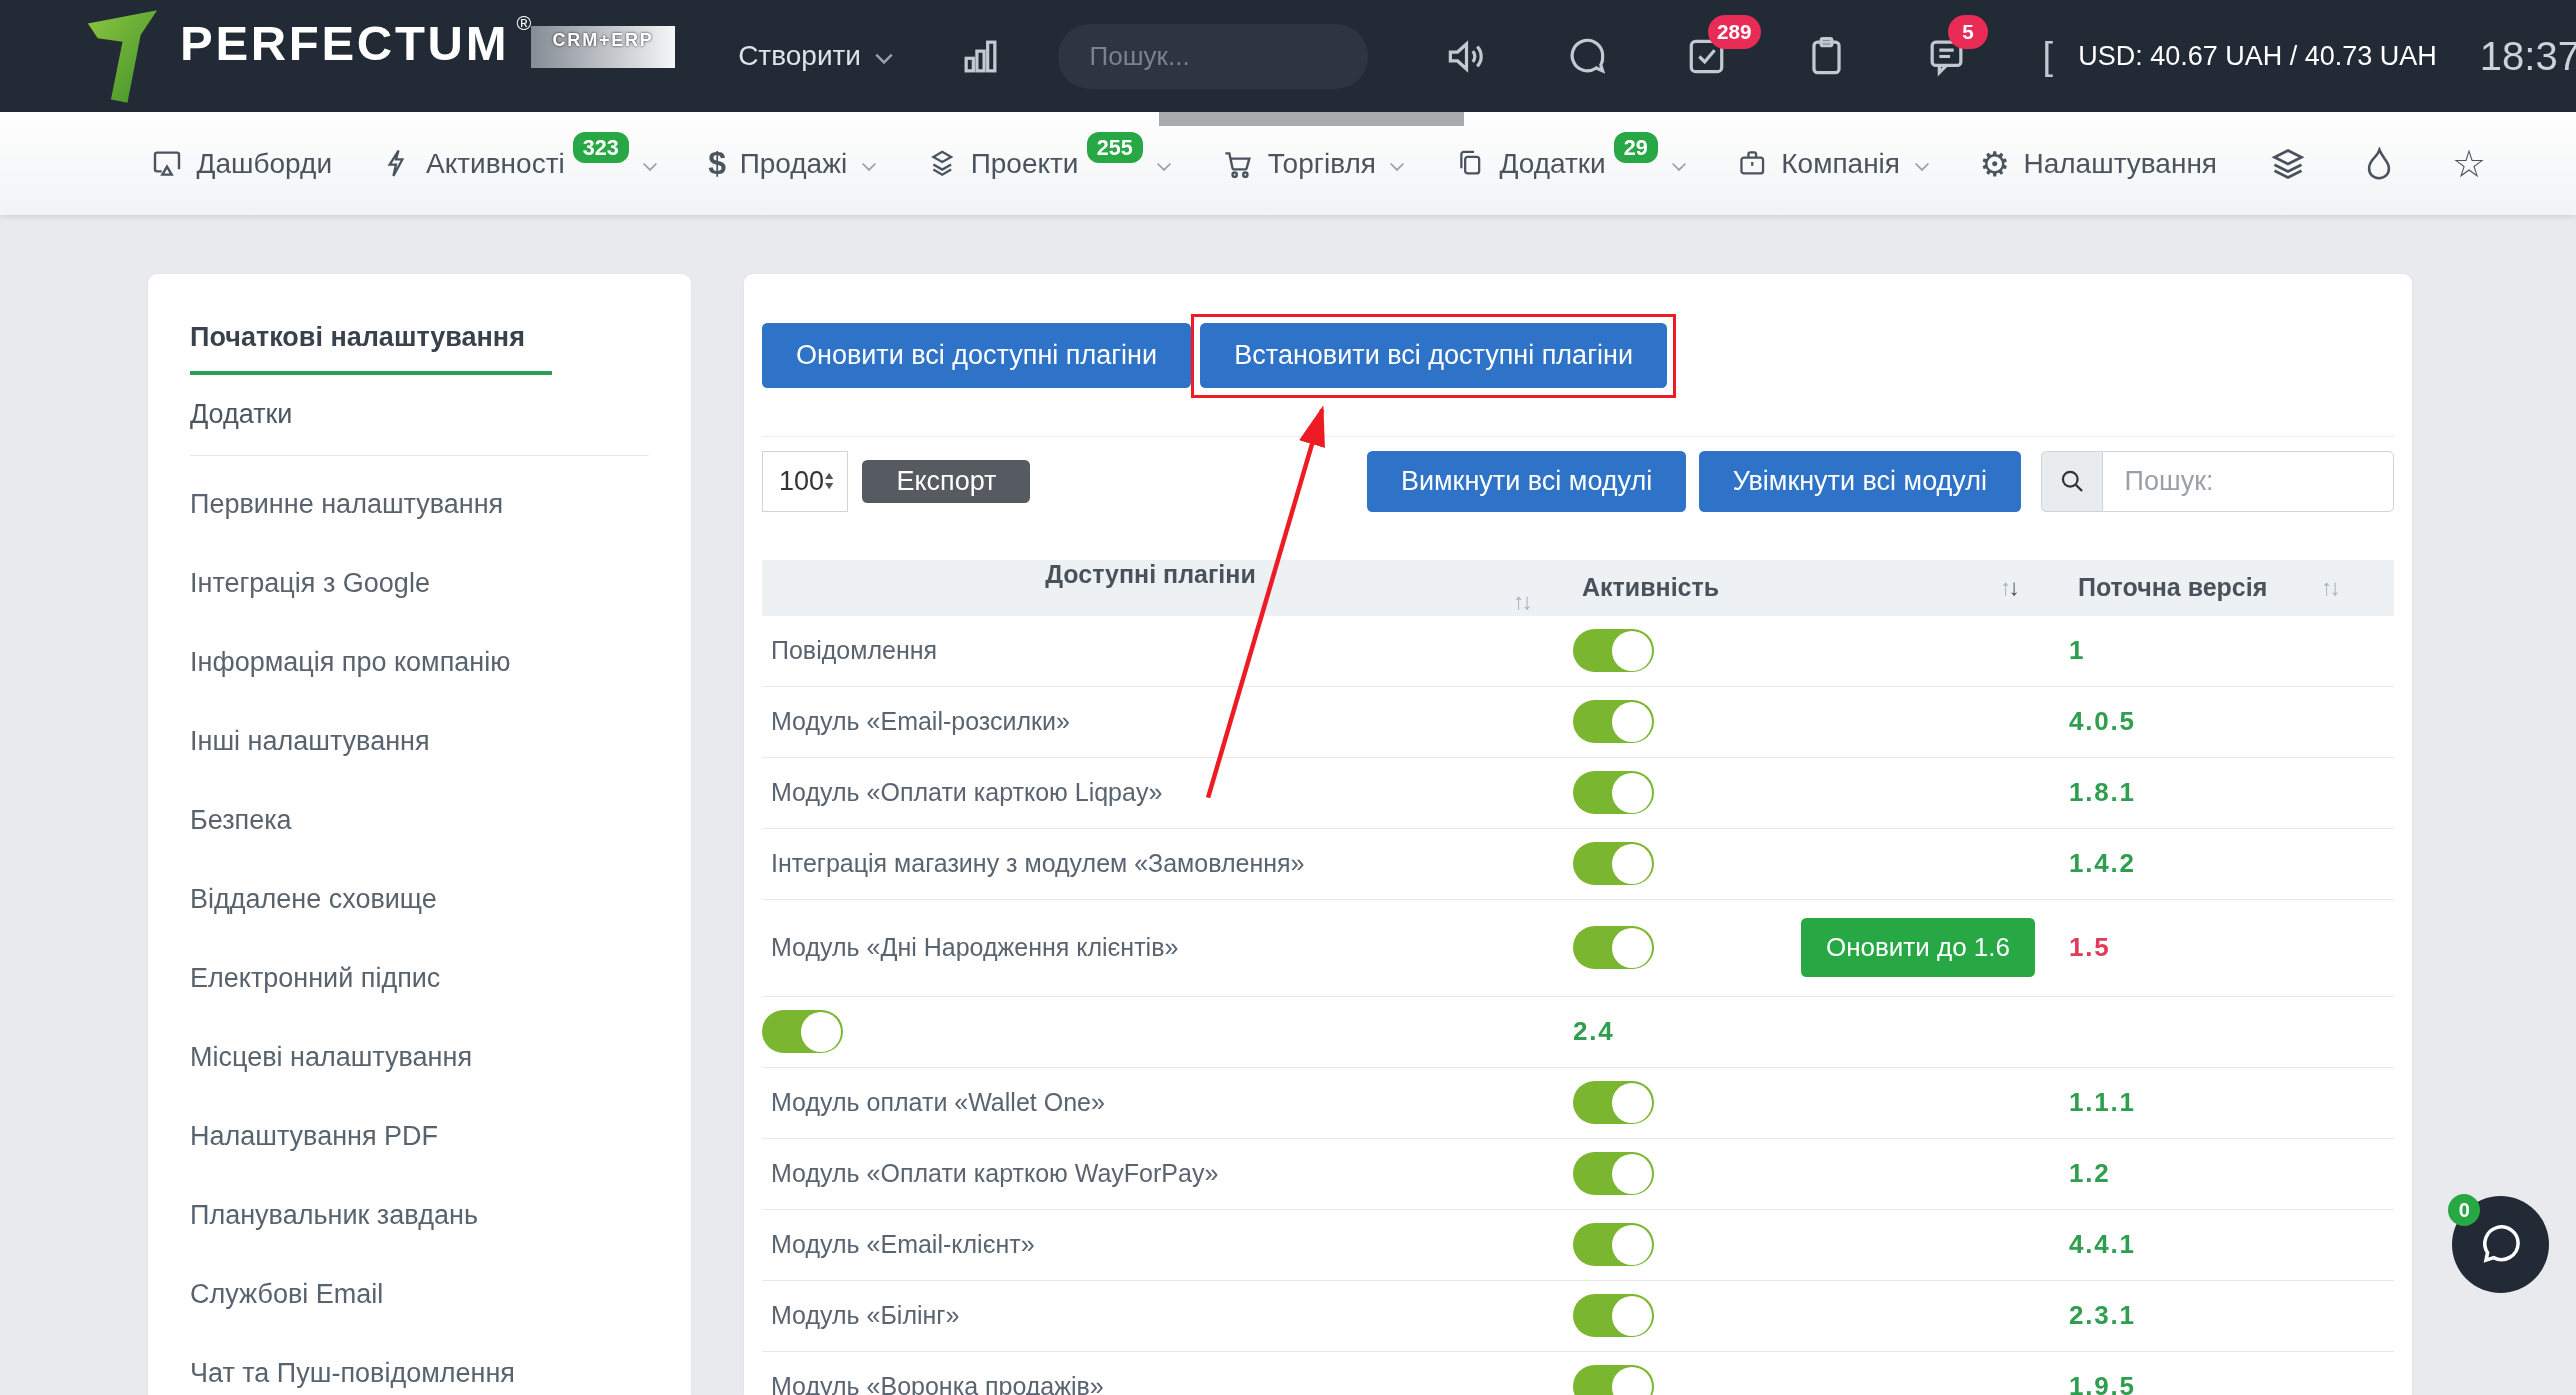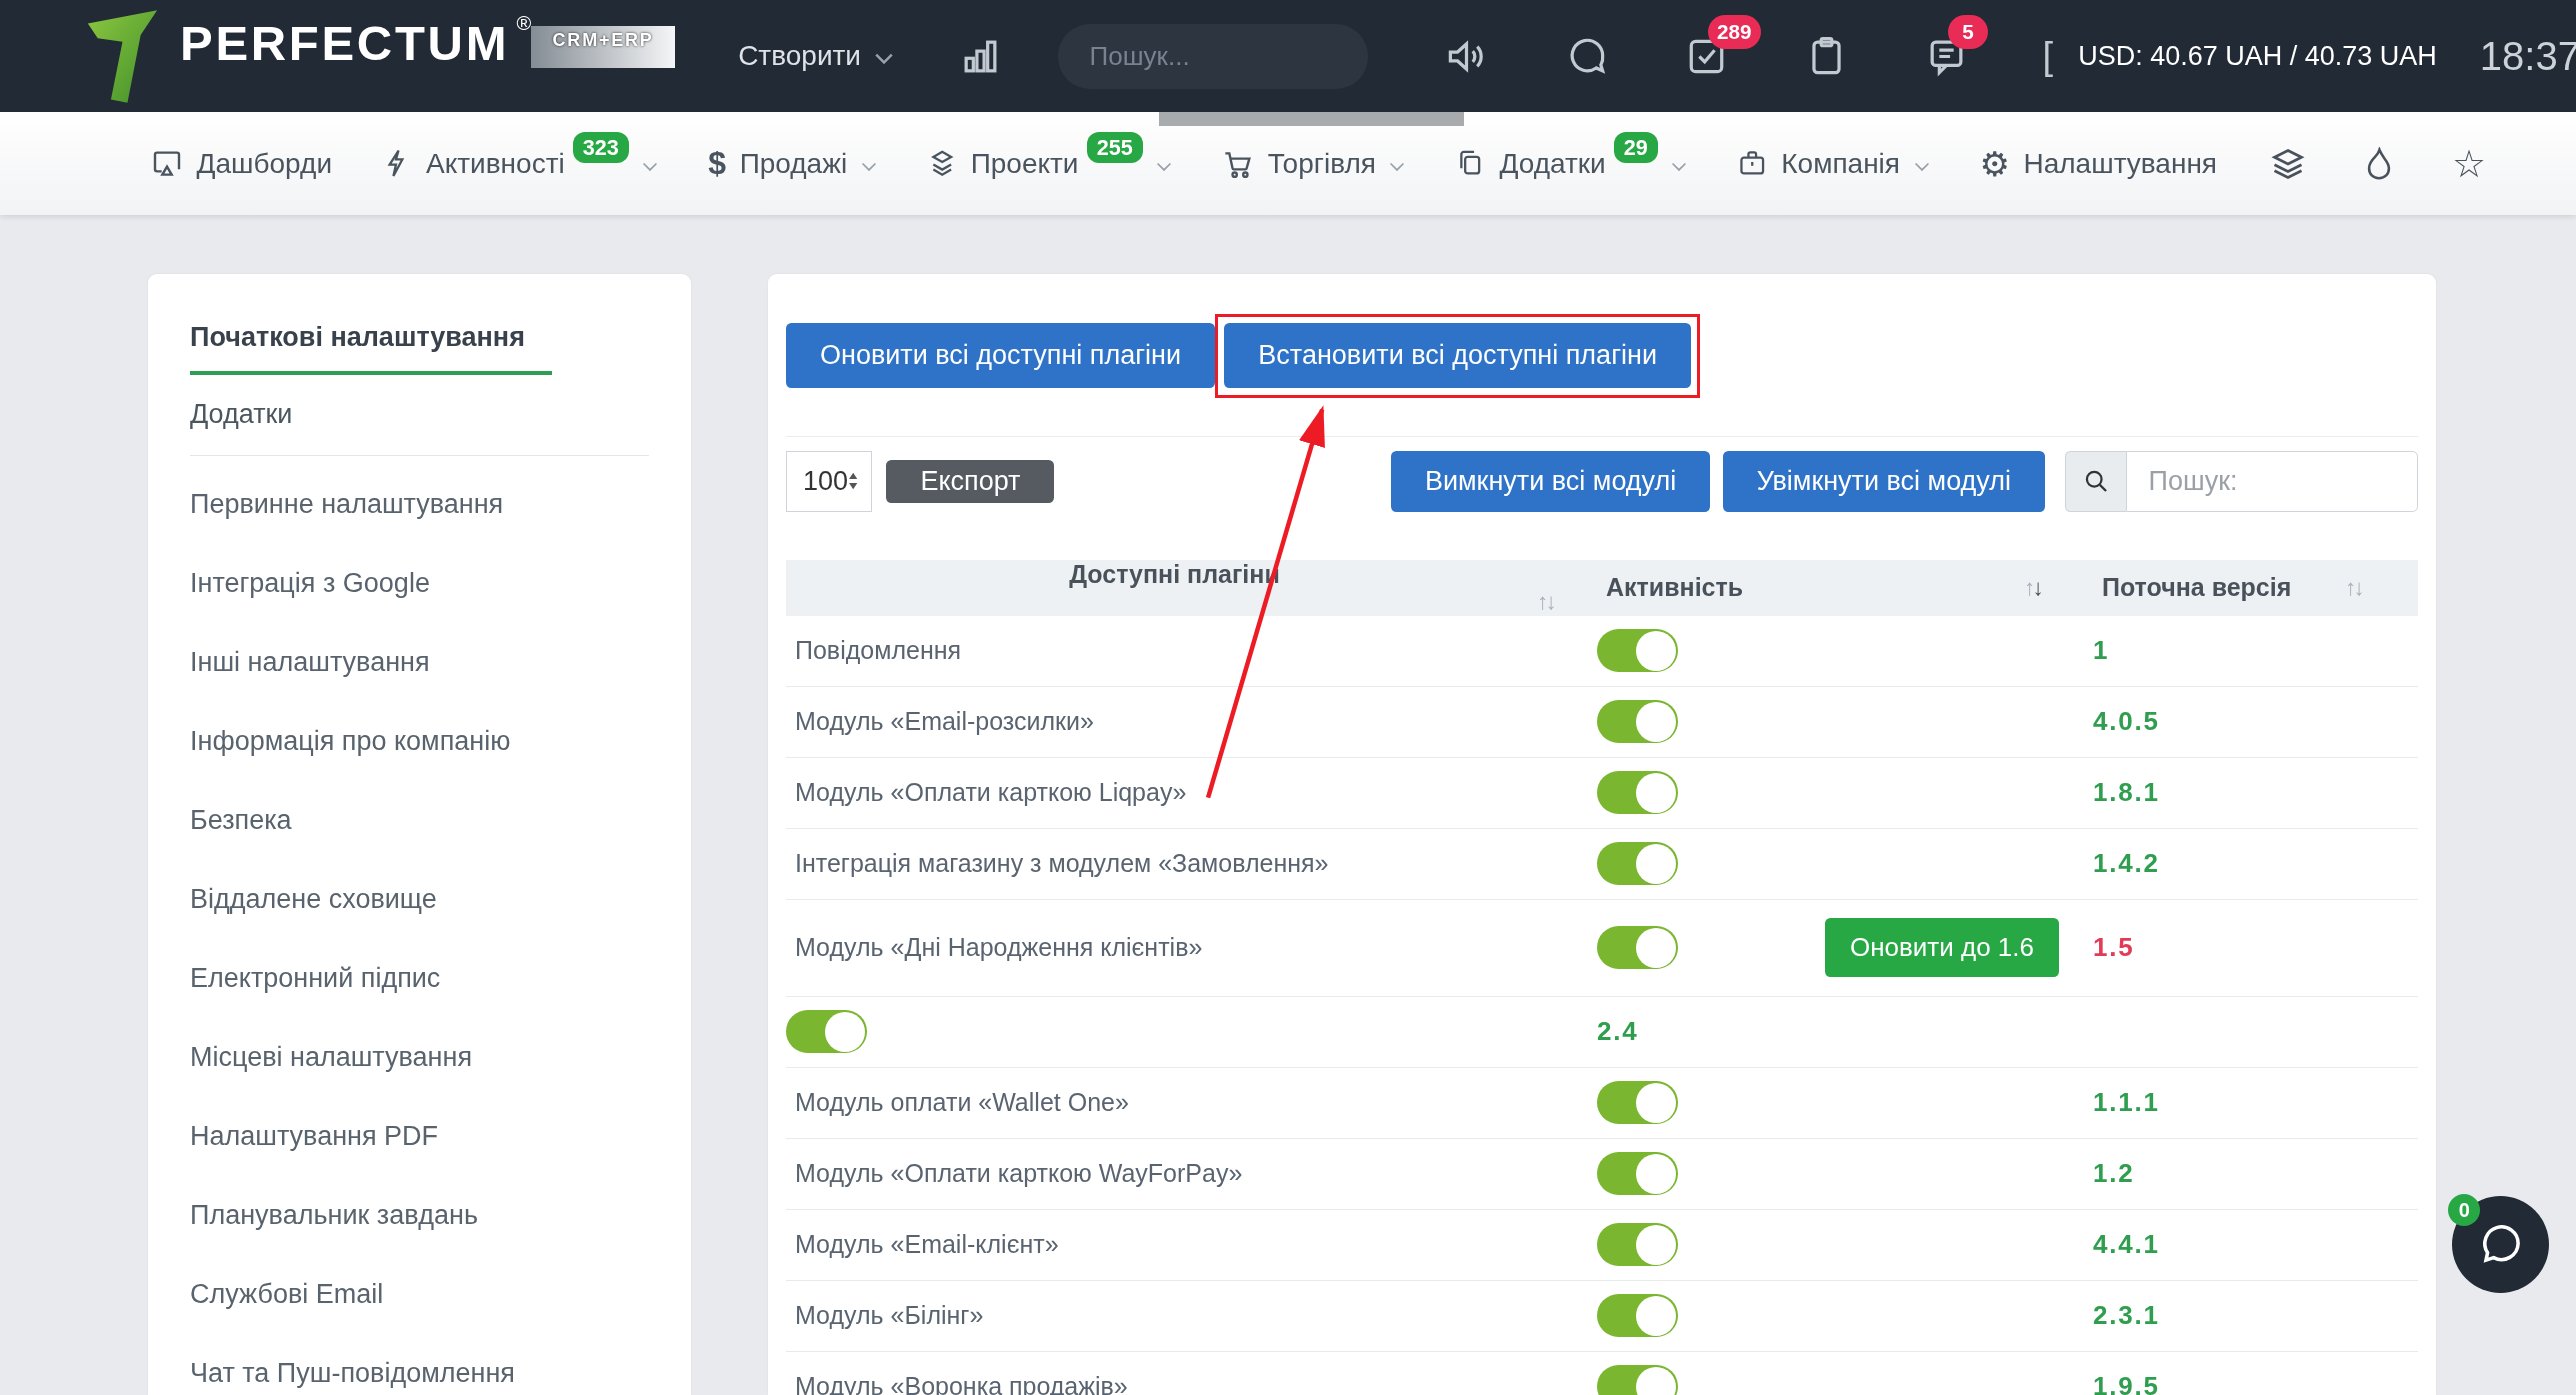--- a/index.html
+++ b/index.html
@@ -59,21 +59,21 @@
   .side-pad { padding:0 42px; }
   .tab-active { display:inline-block; font-size:27px; font-weight:600; color:#39424c;
     padding:14.4px 27px 18px 0; border-bottom:4.5px solid #2f9e55; cursor:pointer; }
   .tab-muted { display:block; font-size:27px; color:#4c565f; padding:23.4px 0 25px;
     border-bottom:1.8px solid #e4e7ea; cursor:pointer; }
   .side-list { margin-top:9px; }
   .side-item { height:79px; display:flex; align-items:center; padding:0 42px; font-size:27px;
     color:#59636d; cursor:pointer; white-space:nowrap; }
 
   
-  .main { left:768px; width:1668px; height:1122px; padding:40px 18px 0; overflow:hidden; }
+  .main { left:744px; width:1668px; height:1122px; padding:40px 18px 0; overflow:hidden; }
   .btn { display:inline-flex; align-items:center; justify-content:center; height:65px; padding:0 34px;
     font-size:27px; color:#fff; border:none; border-radius:5.4px; cursor:pointer;
     font-family:"Liberation Sans","DejaVu Sans",sans-serif; white-space:nowrap; }
   .btn-blue { background:#2e73c7; }
   .btn-dark { background:#555b61; height:43px; }
   .btn-green { background:#28a745; height:59px; font-size:26px; padding:0 25px; }
   .topbtns { display:flex; align-items:center; }
   .install-wrap { border:3.6px solid #ed1c24; padding:6.3px; display:inline-block; }
   .divider { border:none; border-top:0.9px solid #ececec; margin-top:38px; }
 
@@ -350,25 +350,25 @@
 
         <div class="side-item">
           <span>Первинне налаштування</span>
         </div>
 
         <div class="side-item">
           <span>Інтеграція з Google</span>
         </div>
 
         <div class="side-item">
+          <span>Інформація про компанію</span>
+        </div>
+
+        <div class="side-item">
           <span>Інші налаштування</span>
-        </div>
-
-        <div class="side-item">
-          <span>Інформація про компанію</span>
         </div>
 
         <div class="side-item">
           <span>Безпека</span>
         </div>
 
         <div class="side-item">
           <span>Віддалене сховище</span>
         </div>
 

